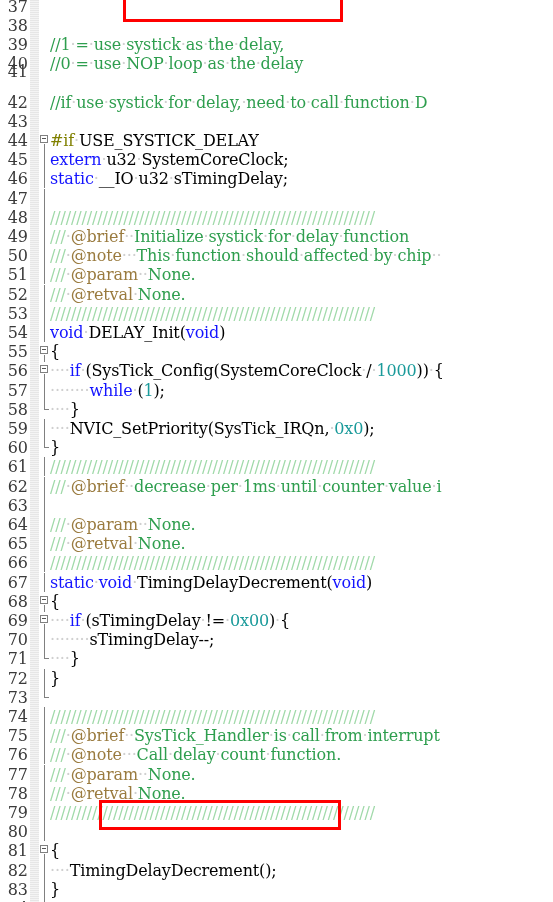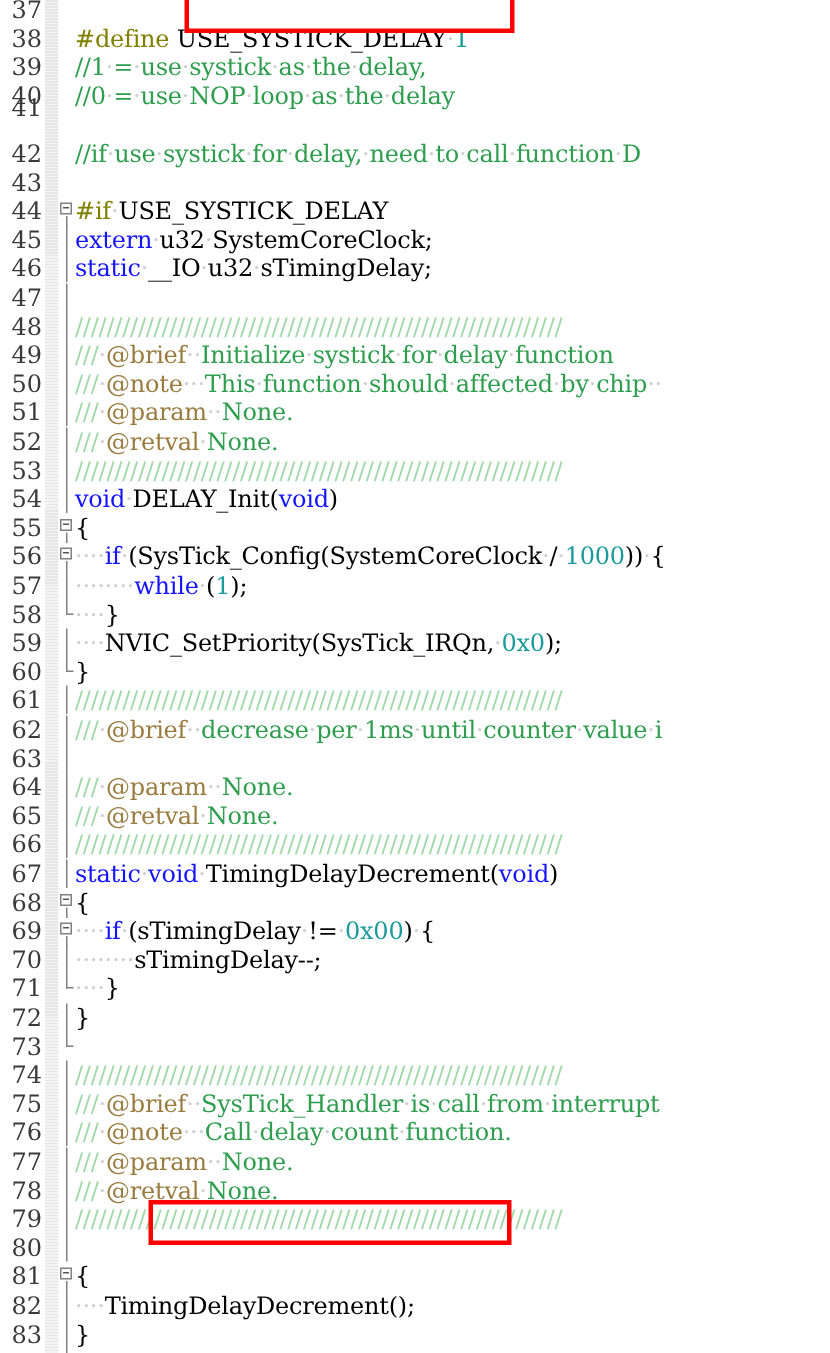--- a/index.html
+++ b/index.html
@@ -163,21 +163,21 @@
 </head>
 <body>
 
 <div id="editor">
   <div class="gutter-bg"></div>
   <div class="gutter-sep"></div>
   <div class="fold-bg"></div>
 
   <div class="lines" id="lines">
       <div class="line" style="top: -3.5px; position: absolute; left: 0px; width: 553px;"><div class="lnum">37</div><div class="fold"></div><div class="code"></div></div>
-      <div class="line" style="top: 15.7px; position: absolute; left: 0px; width: 553px;"><div class="lnum">38</div><div class="fold"></div><div class="code"><span class="pp">#define</span><span class="ws"> </span><span class="id">USE_SYSTICK_DELAY</span><span class="ws">·</span><span class="num">1</span></div></div>
+      <div class="line" style="top: 15.7px; position: absolute; left: 0px; width: 553px;"><div class="lnum">38</div><div class="fold"></div></div>
       <div class="line" style="top: 34.9px; position: absolute; left: 0px; width: 553px;"><div class="lnum">39</div><div class="fold"></div><div class="code"><span class="cmt">//1</span><span class="ws">·</span><span class="cmt">=</span><span class="ws">·</span><span class="cmt">use</span><span class="ws">·</span><span class="cmt">systick</span><span class="ws">·</span><span class="cmt">as</span><span class="ws">·</span><span class="cmt">the</span><span class="ws">·</span><span class="cmt">delay,</span></div></div>
       <div class="line" style="top: 54.1px; position: absolute; left: 0px; width: 553px;"><div class="lnum">40</div><div class="fold"></div><div class="code"><span class="cmt">//0</span><span class="ws">·</span><span class="cmt">=</span><span class="ws">·</span><span class="cmt">use</span><span class="ws">·</span><span class="cmt">NOP</span><span class="ws">·</span><span class="cmt">loop</span><span class="ws">·</span><span class="cmt">as</span><span class="ws">·</span><span class="cmt">the</span><span class="ws">·</span><span class="cmt">delay</span></div></div>
       <div class="line" style="top: 62px; position: absolute; left: 0px; width: 553px;"><div class="lnum">41</div><div class="fold"></div><div class="code"></div></div>
       <div class="line" style="top: 92.5px; position: absolute; left: 0px; width: 553px;"><div class="lnum">42</div><div class="fold"></div><div class="code"><span class="cmt">//if</span><span class="ws">·</span><span class="cmt">use</span><span class="ws">·</span><span class="cmt">systick</span><span class="ws">·</span><span class="cmt">for</span><span class="ws">·</span><span class="cmt">delay,</span><span class="ws">·</span><span class="cmt">need</span><span class="ws">·</span><span class="cmt">to</span><span class="ws">·</span><span class="cmt">call</span><span class="ws">·</span><span class="cmt">function</span><span class="ws">·</span><span class="cmt">D</span></div></div>
       <div class="line" style="top: 111.7px; position: absolute; left: 0px; width: 553px;"><div class="lnum">43</div><div class="fold"></div><div class="code"></div></div>
       <div class="line" style="top: 130.9px; position: absolute; left: 0px; width: 553px;"><div class="lnum">44</div><div class="fold boxopen"><span class="bx"></span></div><div class="code"><span class="pp">#if</span><span class="ws">·</span><span class="id">USE_SYSTICK_DELAY</span></div></div>
       <div class="line" style="top: 150.1px; position: absolute; left: 0px; width: 553px;"><div class="lnum">45</div><div class="fold vline"></div><div class="code"><span class="kw">extern</span><span class="ws">·</span><span class="id">u32</span><span class="ws">·</span><span class="id">SystemCoreClock;</span></div></div>
       <div class="line" style="top: 169.3px; position: absolute; left: 0px; width: 553px;"><div class="lnum">46</div><div class="fold vline"></div><div class="code"><span class="kw">static</span><span class="ws">·</span><span class="id">__IO</span><span class="ws">·</span><span class="id">u32</span><span class="ws">·</span><span class="id">sTimingDelay;</span></div></div>
       <div class="line" style="top: 188.5px; position: absolute; left: 0px; width: 553px;"><div class="lnum">47</div><div class="fold vline"></div><div class="code"></div></div>
       <div class="line" style="top: 207.7px; position: absolute; left: 0px; width: 553px;"><div class="lnum">48</div><div class="fold vline"></div><div class="code"><span class="cmtsl">//////////////////////////////////////////////////////////////</span></div></div>

